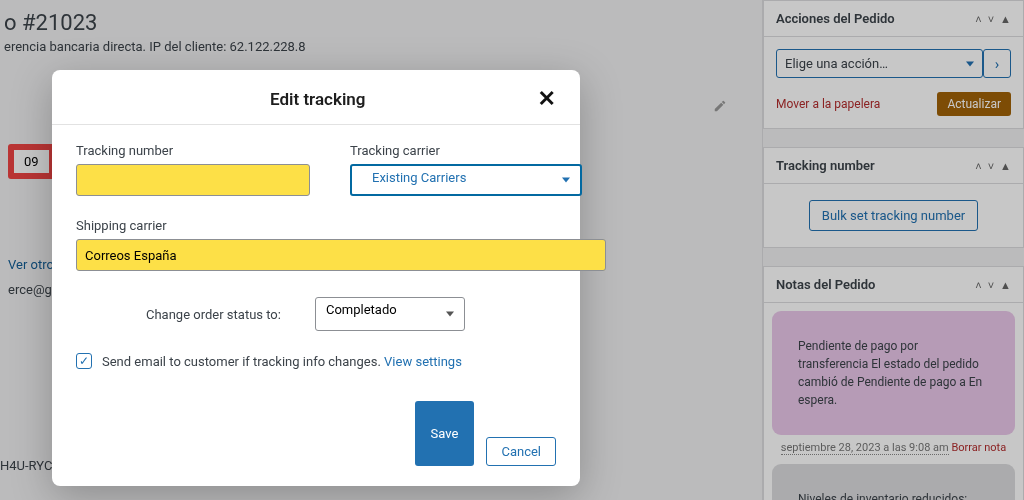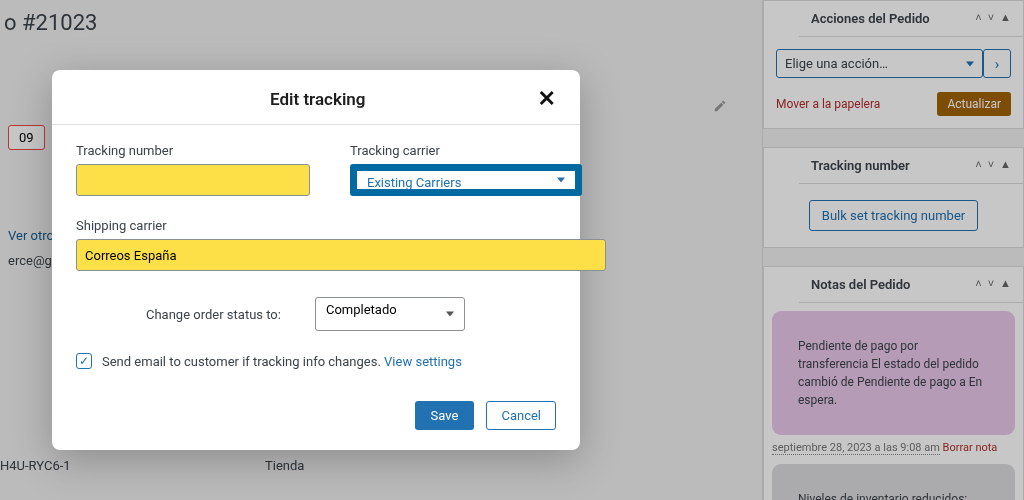--- a/index.html
+++ b/index.html
@@ -5,82 +5,83 @@
     * { box-sizing: border-box; margin: 0; padding: 0; font-family: -apple-system, BlinkMacSystemFont, "Segoe UI", Roboto, sans-serif; }
     body { width: 1024px; height: 500px; overflow: hidden; background: #f0f0f1; position: relative; }
 
     
     .page-bg { position: absolute; inset: 0; }
     .overlay-scrim { position: absolute; inset: 0; background: rgba(0,0,0,0.22); pointer-events: none; }
 
     .bg-main { position: absolute; left: 0; top: 0; width: 755px; height: 500px; padding: 10px 0 0 8px; }
     .bg-title { font-size: 22px; color: #3c434a; margin-left: -4px; }
     .bg-sub { font-size: 13px; color: #3c434a; margin-top: 4px; margin-left: -4px;}
-    .bg-datebox { margin-top: 90px; margin-left: 0; display:inline-block; border:1px solid #ef4444; background:#fff; padding:4px 10px; font-size:13px; border-radius:3px;}
+    .bg-datebox { margin-top: 90px; margin-left: 0; display:inline-block; border:6px solid #ef4444; background:#fff; padding:4px 10px; font-size:13px; border-radius:3px;}
     .bg-link  { color:#135e96; font-size:13px; margin-top: 78px; display:block;}
     .bg-email { font-size:13px; color:#3c434a; margin-top:10px;}
     .bg-editicon { position:absolute; right: 28px; top: 98px; color:#888; }
     .bg-editicon svg{width:14px;height:14px;fill:#999;}
     .bg-table { position:absolute; left:0; top:458px; font-size:13px; color:#3c434a;}
     .bg-table .col2{position:absolute; left:265px;}
 
     
     .sidebar { position: absolute; right: 0; top: 0; width: 262px; height: 500px; background:#f0f0f1; border-left:1px solid #dcdcde; overflow:hidden;}
     .panel { margin: 0 0 18px 0; background:#fff; border:1px solid #dcdcde; }
-    .panel-header { display:flex; align-items:flex-start; justify-content:space-between; padding: 10px 12px; border-bottom:1px solid #dcdcde;margin-left:35px;}
+    .panel-header { display:flex; align-items:flex-end; justify-content:space-between; padding: 10px 12px; border-bottom:1px solid #dcdcde;}
     .panel-title { font-size:13px; font-weight:600; color:#3c434a;}
     .panel-icons { display:flex; gap:6px; color:#666; font-size:11px;}
     .panel-icons span{cursor:pointer;}
     .panel-body { padding: 12px; font-size:13px;}
     .action-row{ display:flex; gap:0;}
     .action-select{ flex:1; border:1px solid #2271b1; border-radius:3px; padding:6px 26px 6px 8px; font-size:13px; color:#3c434a; background:#fff; position:relative;}
     .action-select::after{content:""; position:absolute; right:8px; top:50%; width:0;height:0;border-left:4px solid transparent;border-right:4px solid transparent;border-top:5px solid #2271b1; transform:translateY(-50%);}
     .action-go{ border:1px solid #2271b1; background:#fff; color:#2271b1; border-radius:3px; width:28px; display:flex; align-items:center; justify-content:center; font-size:15px;}
     .action-footer{display:flex;justify-content:space-between; align-items:center; margin-top:14px;}
     .trash-link{color:#b32d2e; font-size:12px;}
     .btn-primary-sm{background:#a16207; color:#fff; border:none; border-radius:3px; padding:5px 10px; font-size:12px;}
 
     .bulk-btn{ display:block; margin:4px auto; border:1px solid #2271b1; background:#fff; color:#2271b1; border-radius:3px; padding:7px 12px; font-size:13px;}
 
     .note-card{ background:#e9c7e9; border-left-width:0; padding:26px; font-size:12px; color:#3c434a; line-height:1.5; margin-bottom:4px; border-radius:9px;}
-    .note-meta{ font-size:11px; color:#777; padding:2px 0 10px 0;}
+    .note-meta{ font-size:11px; color:#777; padding:2px 0 10px 0;text-align:center;}
     .note-meta .time{ border-bottom:1px dotted #888;}
     .note-meta .delete{ color:#b32d2e;}
     .note-card.gray{ background:#dcdcde;}
 
     
     .modal { position: absolute; left: 52px; top: 70px; width: 528px; background:#fff; border-radius:8px; box-shadow:0 10px 40px rgba(0,0,0,0.25); z-index: 5; }
     .modal-header{ display:flex; align-items:center; justify-content:space-between; padding:18px 24px 14px 24px; border-bottom:1px solid #e2e2e2;}
     .modal-title{ font-size:17px; font-weight:600; color:#1e1e1e; flex:1; text-align:center; margin-left:22px;}
     .modal-close{ font-size:22px; font-weight:900; color:#111; cursor:pointer; line-height:1;}
     .modal-body{ padding: 18px 24px;}
     .row{ display:flex; gap:40px; margin-bottom:22px;}
     .col{ flex:1;}
     .field-label{ font-size:13px; color:#3c434a; display:block; margin-bottom:6px;}
     .tin{ width:234px; height:32px; border:1px solid #8c8f94; border-radius:3px; padding:4px 8px; font-size:13px; background:#fde047;}
-    .select-blue{ width:232px; height:32px; border:7px solid #0369a1; border-radius:3px; padding:4px 28px 4px 10px; font-size:13px; color:#2271b1; background:#fff; position:relative;}
+    .select-blue{ width:232px; height:32px; border:2px solid #0369a1; border-radius:3px; padding:4px 28px 4px 20px; font-size:13px; color:#2271b1; background:#fff; position:relative;}
     .select-blue::after{content:""; position:absolute; right:10px; top:50%; width:0;height:0;border-left:4px solid transparent;border-right:4px solid transparent;border-top:5px solid #2271b1; transform:translateY(-50%);}
     .tin.wide{ width:530px;}
     .status-row{ display:flex; align-items:center; gap:34px; margin:0 0 22px 70px;}
     .status-label{ font-size:13px; color:#3c434a;}
     .select-plain{ width:150px; height:34px; border:1px solid #8c8f94; border-radius:3px; padding:4px 28px 4px 10px; font-size:13px; background:#fff; position:relative;}
     .select-plain::after{content:""; position:absolute; right:10px; top:50%; width:0;height:0;border-left:4px solid transparent;border-right:4px solid transparent;border-top:5px solid #555; transform:translateY(-50%);}
     .check-row{ display:flex; align-items:center; gap:10px; font-size:13px; color:#3c434a;}
     .check-row a{ color:#2271b1; text-decoration:none;}
     .chk{ width:16px; height:16px; border:1px solid #2271b1; border-radius:3px; display:inline-flex; align-items:center; justify-content:center; color:#2271b1; font-size:12px; background:#fff;}
     .modal-footer{ padding: 14px 24px 20px; display:flex; justify-content:flex-end; gap:12px; }
     .btn-save{ background:#2271b1; color:#fff; border:none; border-radius:3px; padding:6px 16px; font-size:13px;}
-    .btn-cancel{ background:#fff; color:#2271b1; border:1px solid #2271b1; border-radius:3px; padding:6px 14px; font-size:13px;}
+    .btn-cancel{ background:#fff; color:#2271b1; border:1px solid #2271b1; border-radius:3px; padding:6px 14px; font-size:13px;margin-top:36px;}
   </style>
 </head>
 <body>
 
 <div class="page-bg">
   <div class="bg-main">
     <div class="bg-title">o #21023</div>
+    <div class="bg-sub">erencia bancaria directa. IP del cliente: 62.122.228.8</div>
     <div class="bg-datebox">09</div>
     <span class="bg-editicon">
       <svg viewBox="0 0 24 24">
           <path d="M3 17.25V21h3.75l11-11-3.75-3.75-11 11zM20.7 7.04a1 1 0 000-1.41l-2.34-2.34a1 1 0 00-1.41 0l-1.83 1.83 3.75 3.75 1.83-1.83z"></path>
         </svg>
     </span>
     <a class="bg-link">Ver otros</a>
     <div class="bg-email">erce@gr</div>
     <div class="bg-table">
       <span>H4U-RYC6-1</span>

